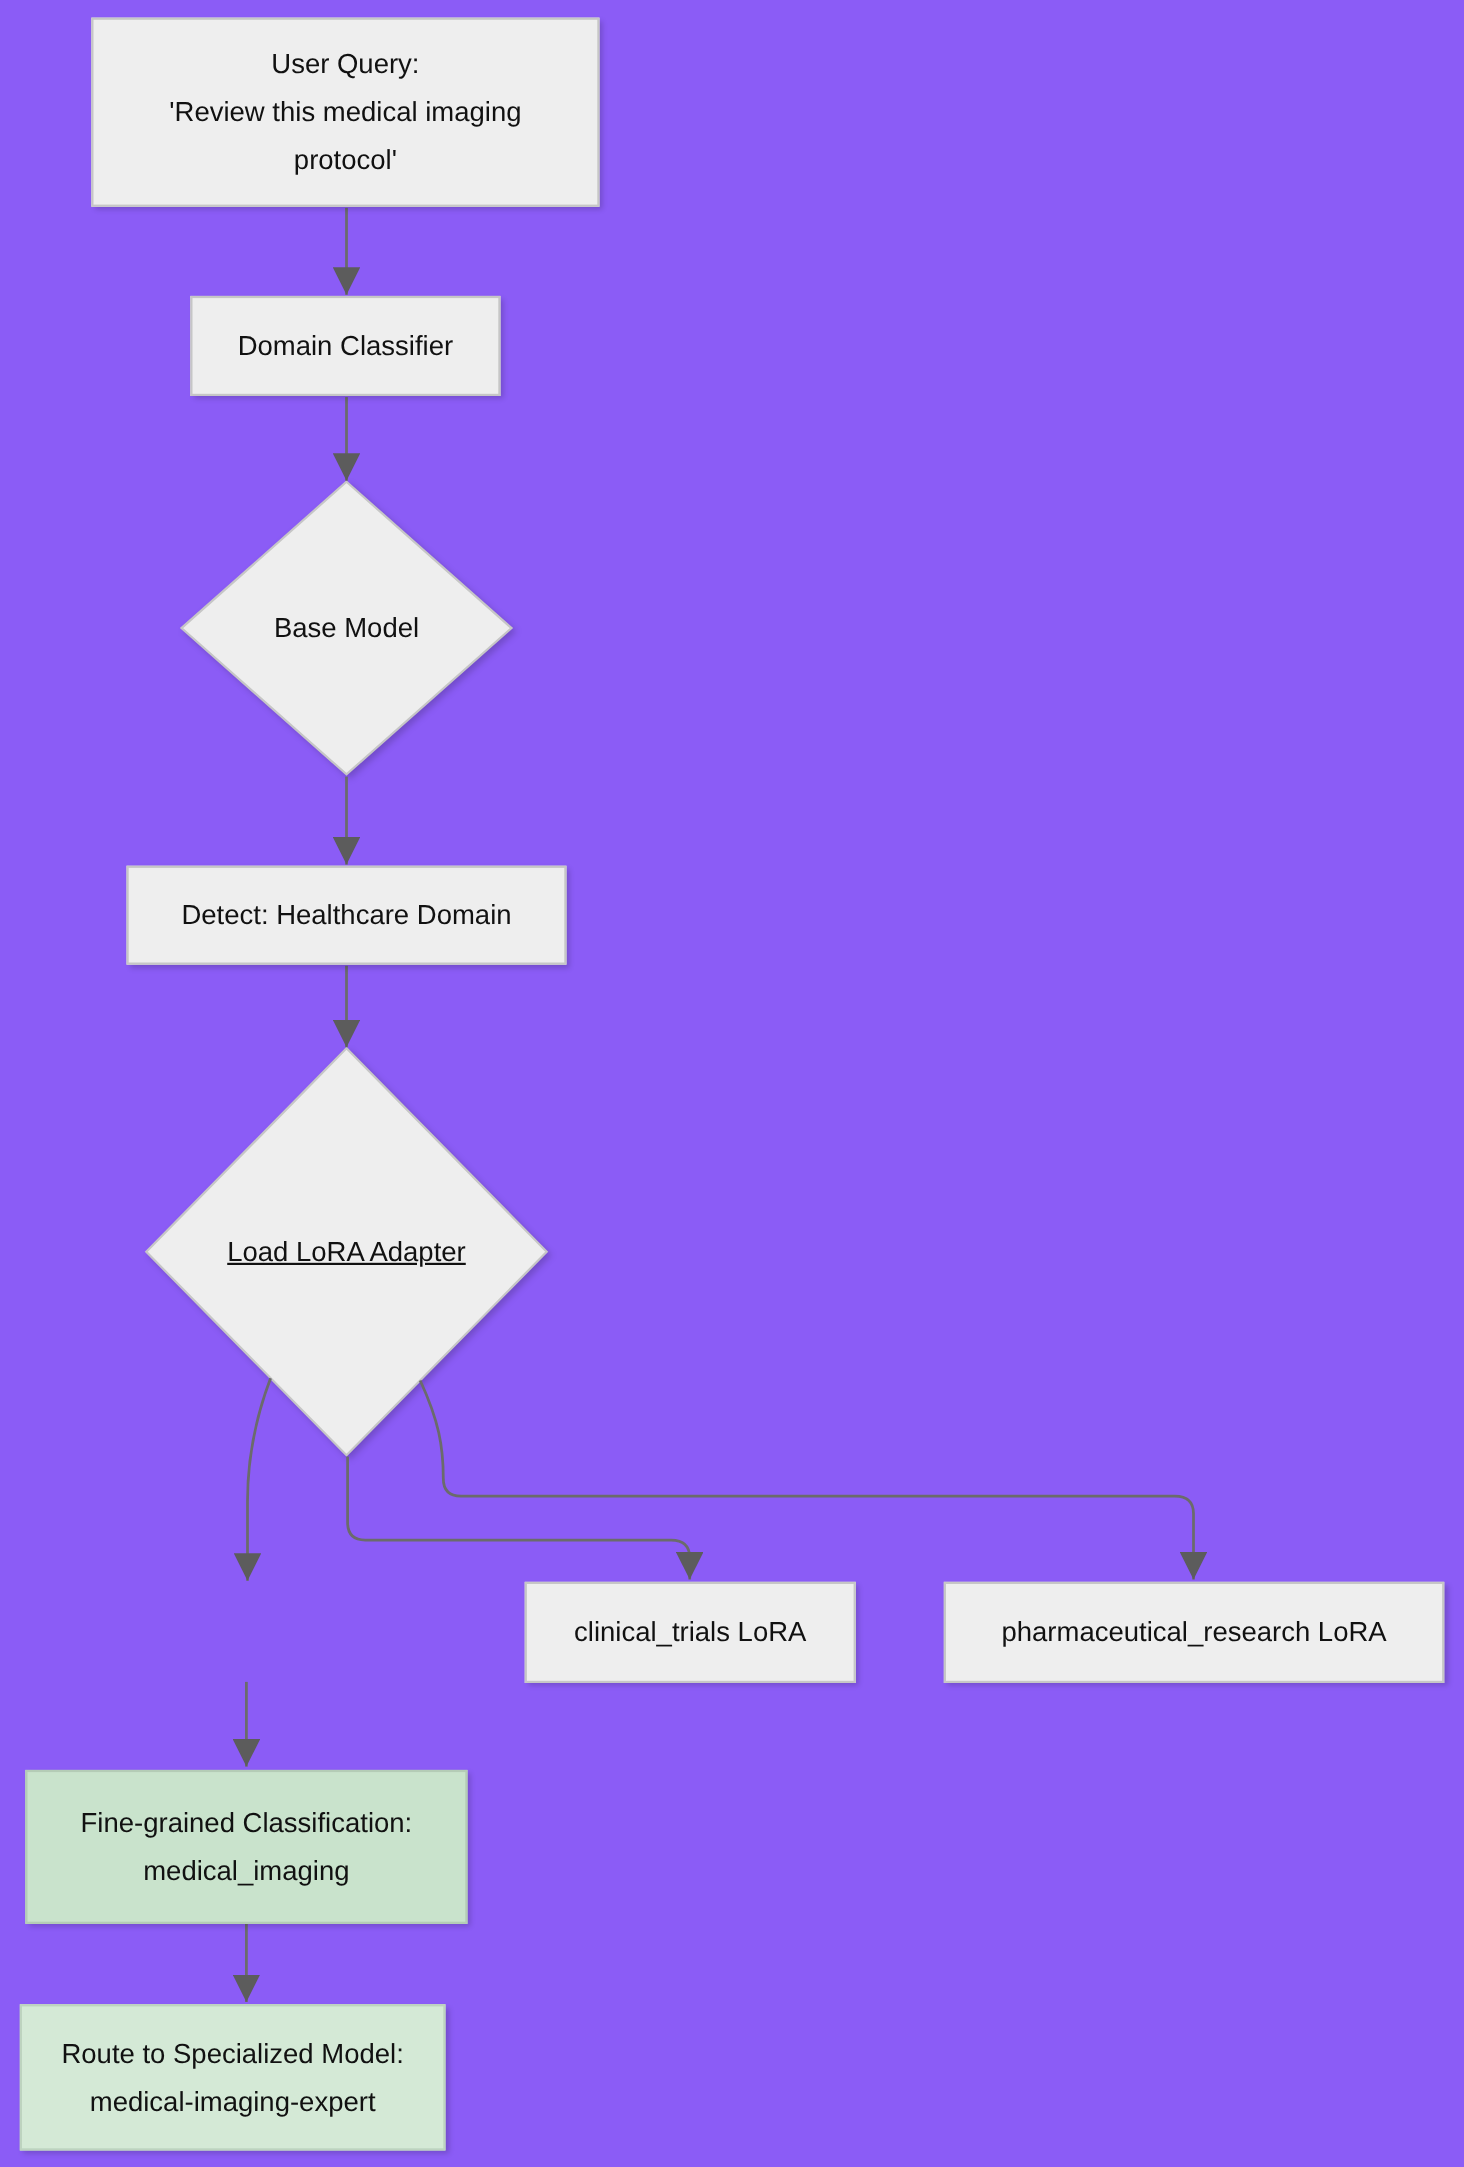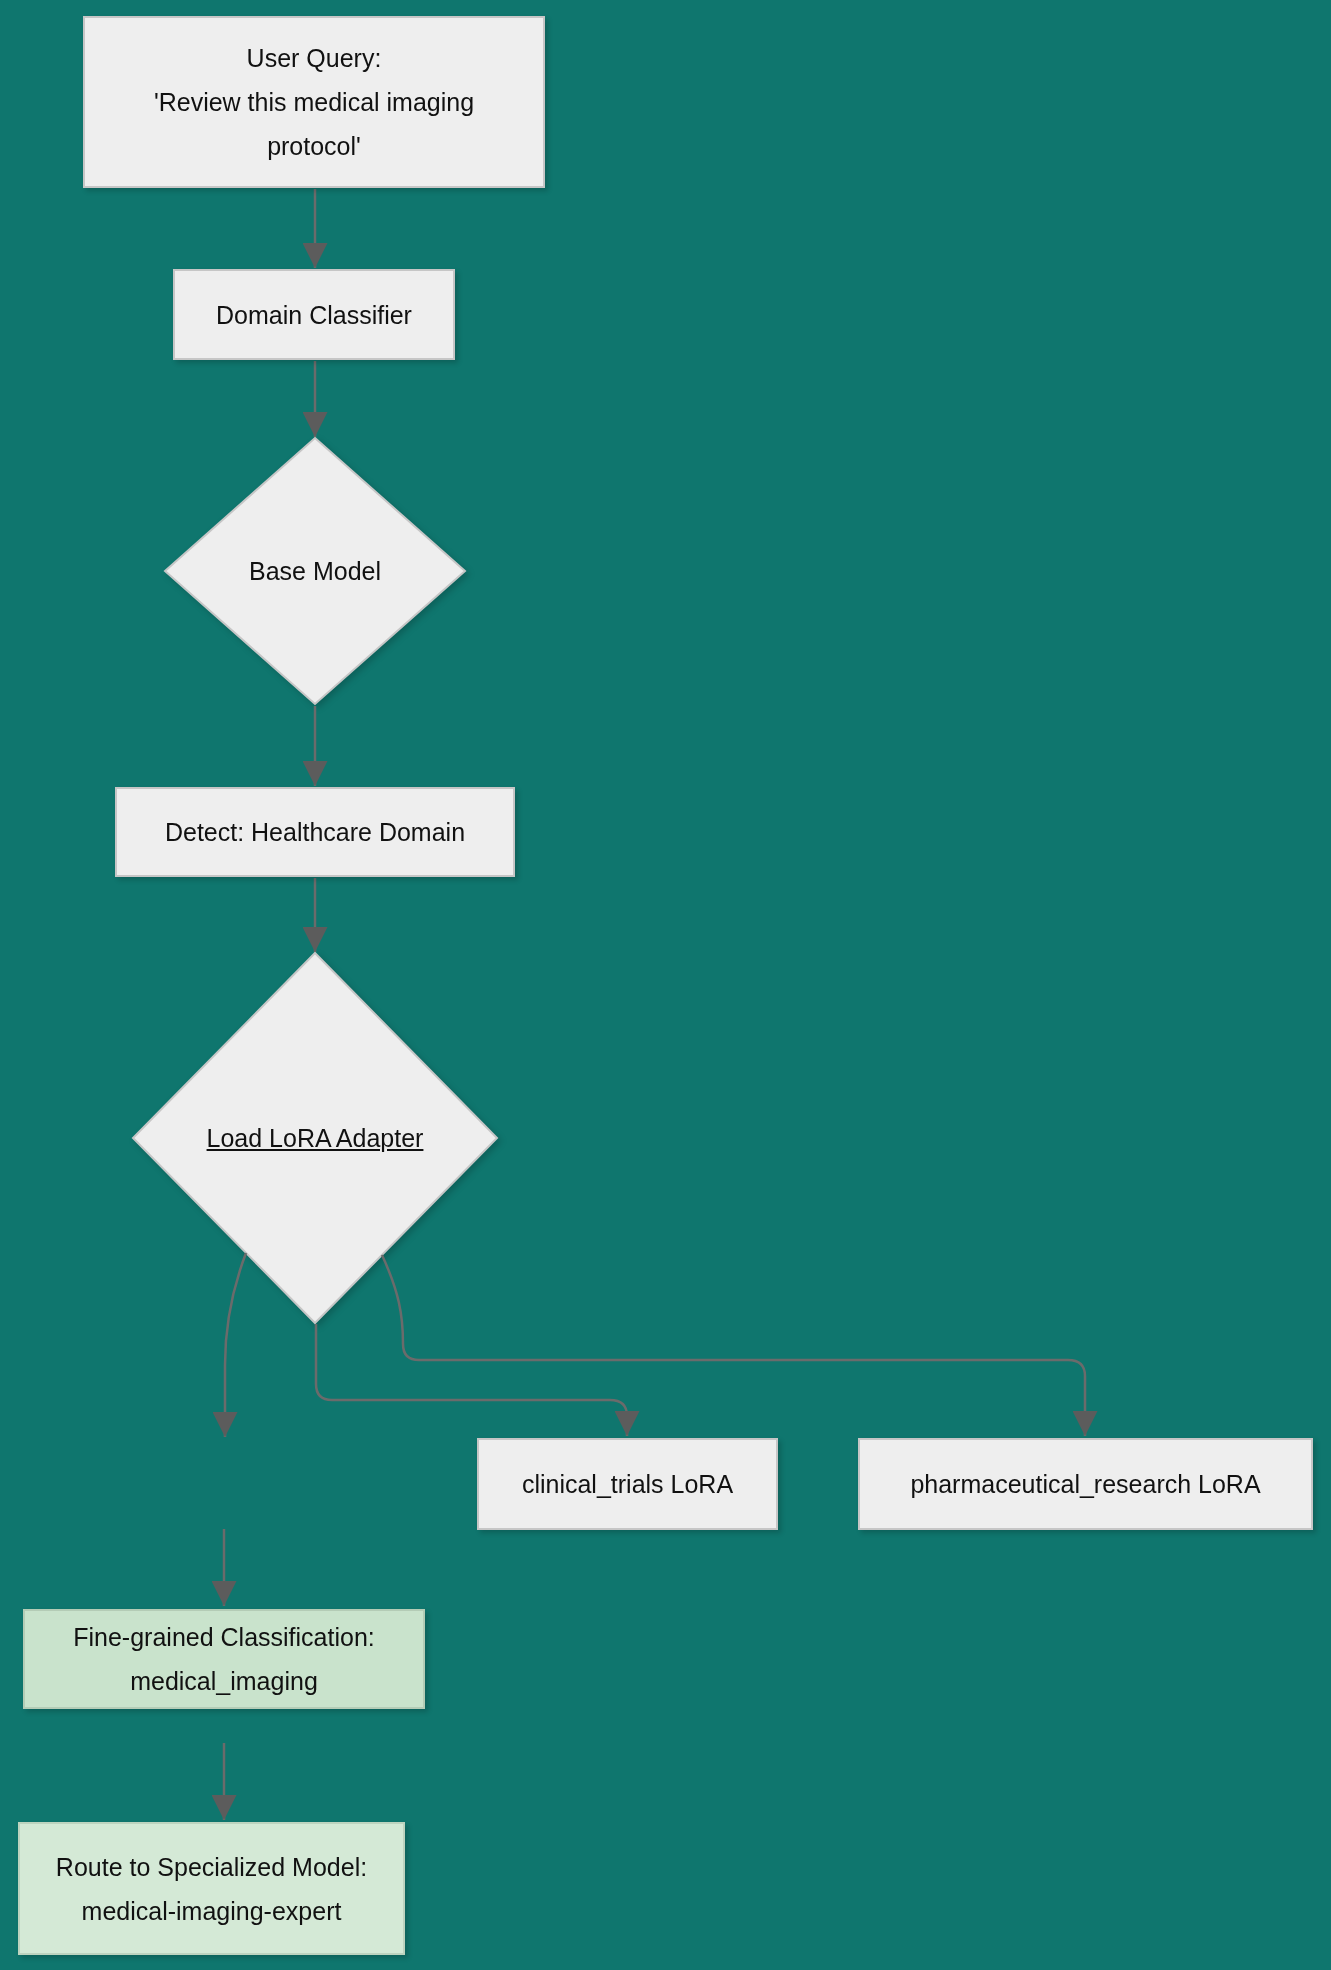--- a/index.html
+++ b/index.html
@@ -6,21 +6,21 @@
     margin: 0;
     padding: 0;
     background: #ffffff;
   }
   .canvas {
     position: relative;
     width: 1331px;
     height: 1970px;
     font-family: "Liberation Sans", "DejaVu Sans", sans-serif;
     color: #111111;
-    background: #0f766e;
+    background: #8b5cf6;
     overflow: hidden;
   }
   svg.layer {
     position: absolute;
     left: 0;
     top: 0;
     width: 1331px;
     height: 1970px;
   }
   .edge {
@@ -108,21 +108,21 @@
 
 
   <div class="node fill-gray" style="left:477px; top:1438px; width:301px; height:92px;">
     <span class="line">clinical_trials LoRA</span>
   </div>
 
   <div class="node fill-gray" style="left:858px; top:1438px; width:455px; height:92px;">
     <span class="line">pharmaceutical_research LoRA</span>
   </div>
 
-  <div class="node fill-green1" style="left:23px; top:1609px; width:402px; height:100px;">
+  <div class="node fill-green1" style="left:23px; top:1609px; width:402px; height:140px;">
     <span class="line">Fine-grained Classification:</span>
     <span class="line">medical_imaging</span>
   </div>
 
   <div class="node fill-green2" style="left:18px; top:1822px; width:387px; height:133px;">
     <span class="line">Route to Specialized Model:</span>
     <span class="line">medical-imaging-expert</span>
   </div>
 
 </div>

